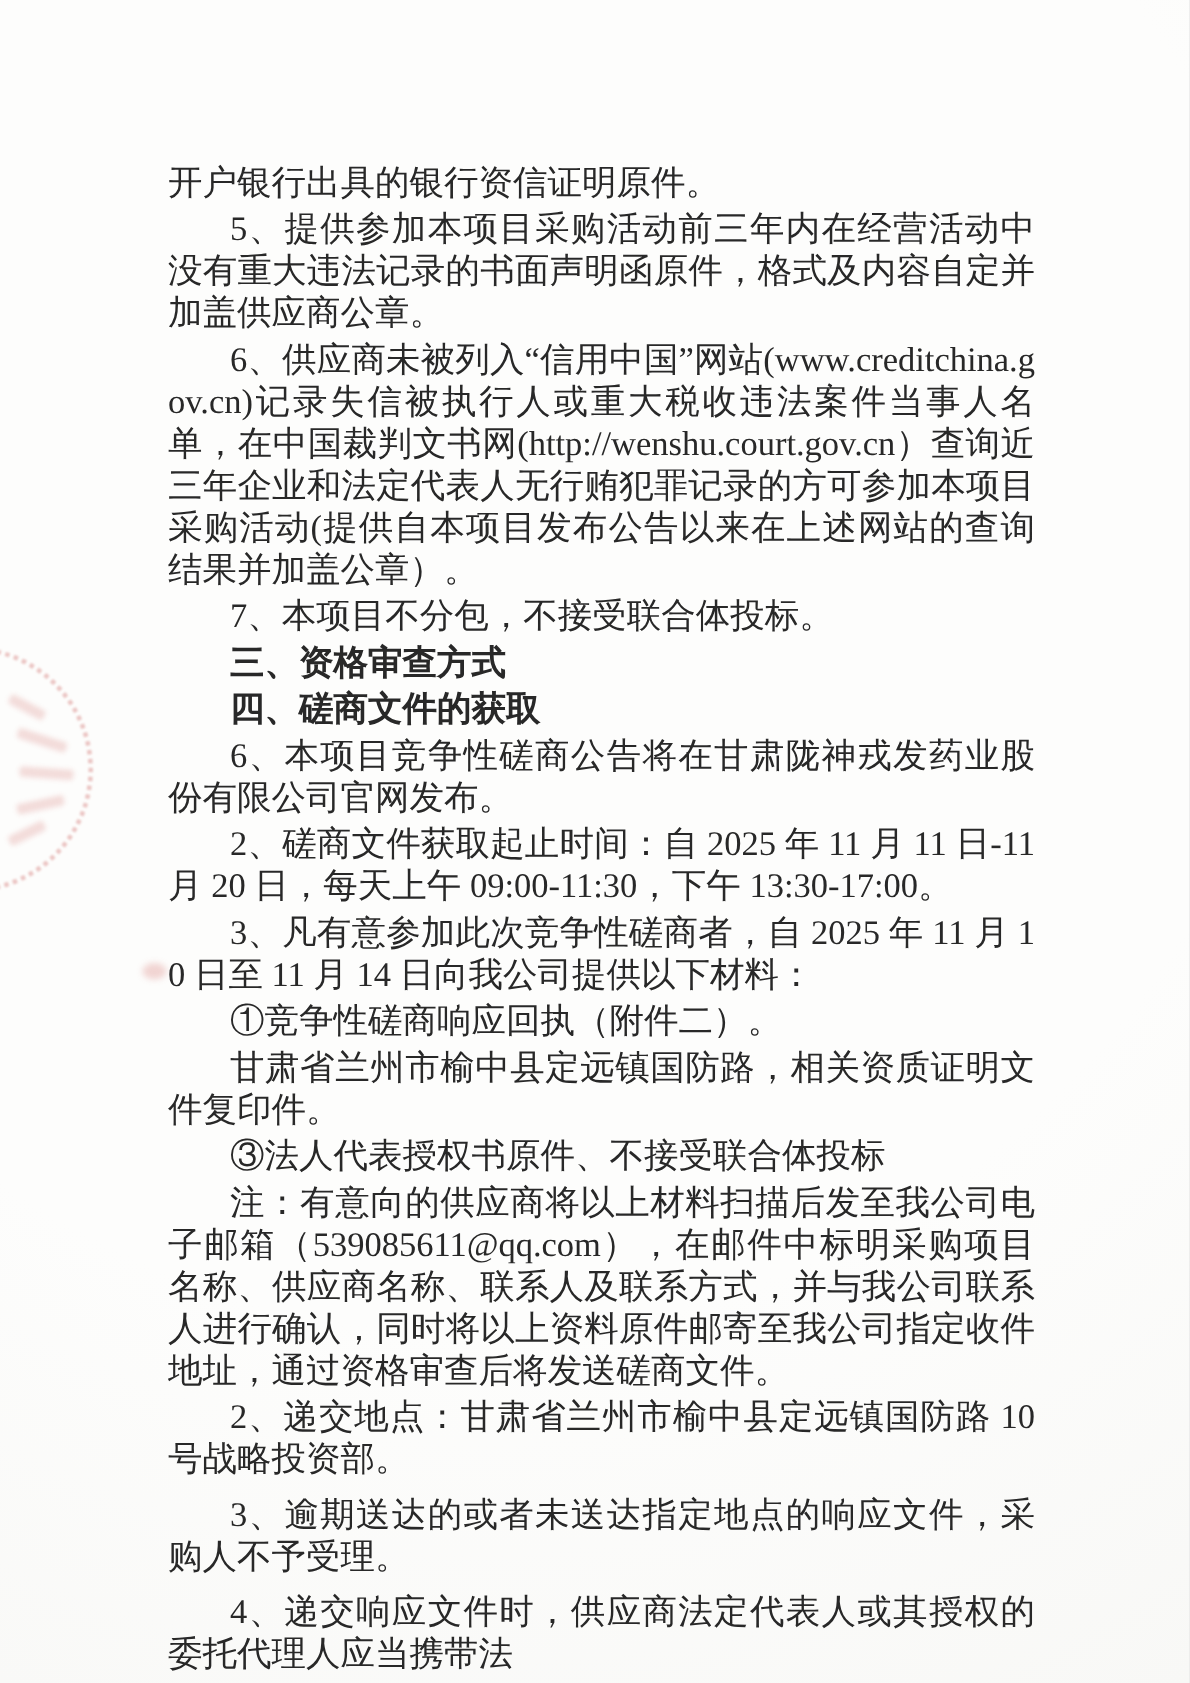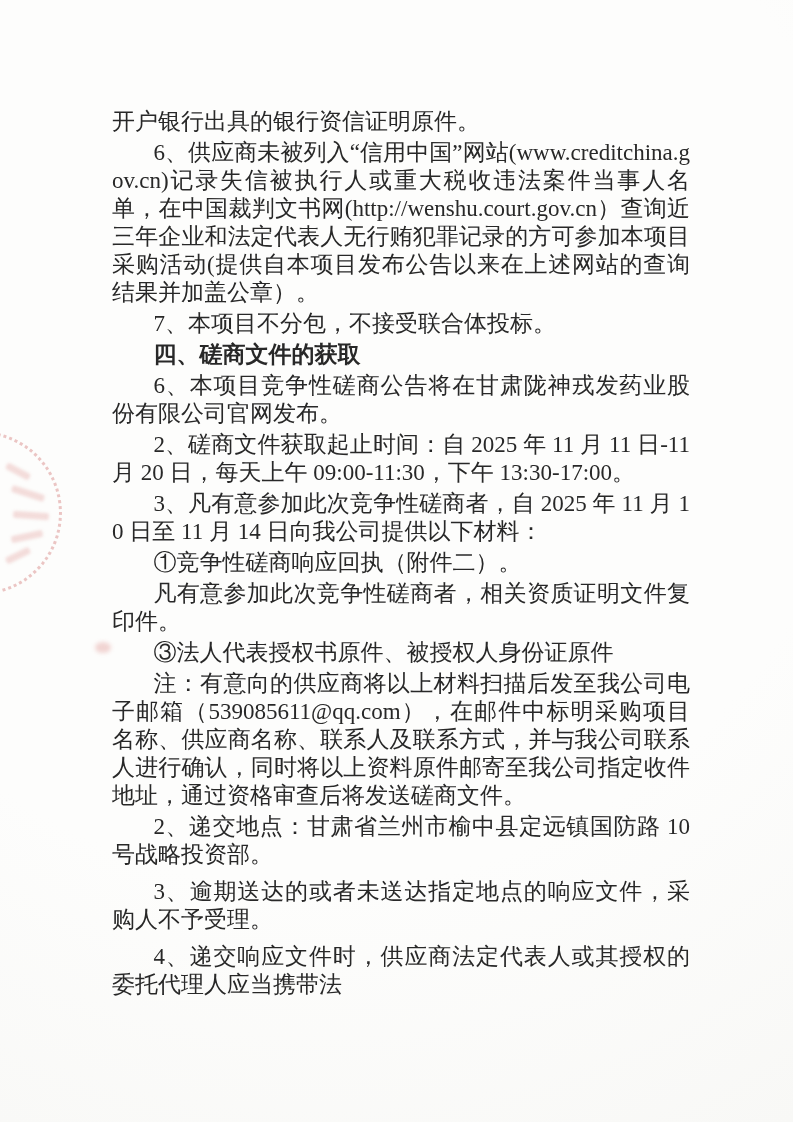--- a/index.html
+++ b/index.html
@@ -74,28 +74,30 @@
     <span class="smudge s2"></span>
     <span class="smudge s3"></span>
     <span class="smudge s4"></span>
     <span class="smudge s5"></span>
   </div>
 
   <div class="red-spot"></div>
 
   <div class="content" id="content">
       <p class="no-indent">开户银行出具的银行资信证明原件。</p>
+      <p>5、提供参加本项目采购活动前三年内在经营活动中没有重大违法记录的书面声明函原件，格式及内容自定并加盖供应商公章。</p>
       <p>6、供应商未被列入“信用中国”网站(www.creditchina.gov.cn)记录失信被执行人或重大税收违法案件当事人名单，在中国裁判文书网(http://wenshu.court.gov.cn）查询近三年企业和法定代表人无行贿犯罪记录的方可参加本项目采购活动(提供自本项目发布公告以来在上述网站的查询结果并加盖公章）。</p>
       <p>7、本项目不分包，不接受联合体投标。</p>
+      <p class="heading">三、资格审查方式</p>
       <p class="heading">四、磋商文件的获取</p>
       <p>6、本项目竞争性磋商公告将在甘肃陇神戎发药业股份有限公司官网发布。</p>
       <p>2、磋商文件获取起止时间：自 2025 年 11 月 11 日-11 月 20 日，每天上午 09:00-11:30，下午 13:30-17:00。</p>
       <p>3、凡有意参加此次竞争性磋商者，自 2025 年 11 月 10 日至 11 月 14 日向我公司提供以下材料：</p>
       <p>①竞争性磋商响应回执（附件二）。</p>
-      <p>凡有意参加此次竞争性磋商者，相关资质证明文件复印件。</p>
-      <p>③法人代表授权书原件、被授权人身份证原件</p>
+      <p>甘肃省兰州市榆中县定远镇国防路，相关资质证明文件复印件。</p>
+      <p>③法人代表授权书原件、不接受联合体投标</p>
       <p>注：有意向的供应商将以上材料扫描后发至我公司电子邮箱（539085611@qq.com），在邮件中标明采购项目名称、供应商名称、联系人及联系方式，并与我公司联系人进行确认，同时将以上资料原件邮寄至我公司指定收件地址，通过资格审查后将发送磋商文件。</p>
       <p class="loose">2、递交地点：甘肃省兰州市榆中县定远镇国防路 10 号战略投资部。</p>
       <p class="loose">3、逾期送达的或者未送达指定地点的响应文件，采购人不予受理。</p>
       <p class="loose">4、递交响应文件时，供应商法定代表人或其授权的委托代理人应当携带法</p>
     </div>
 
 </div>
 
 </body></html>

